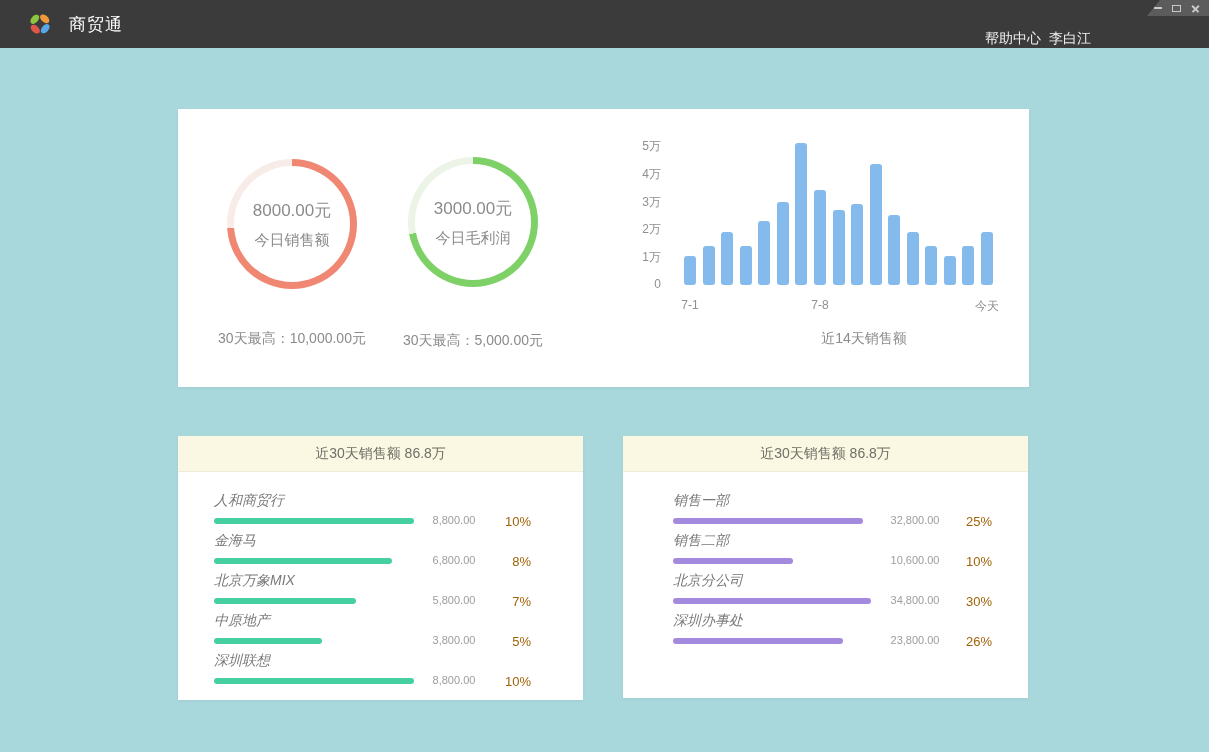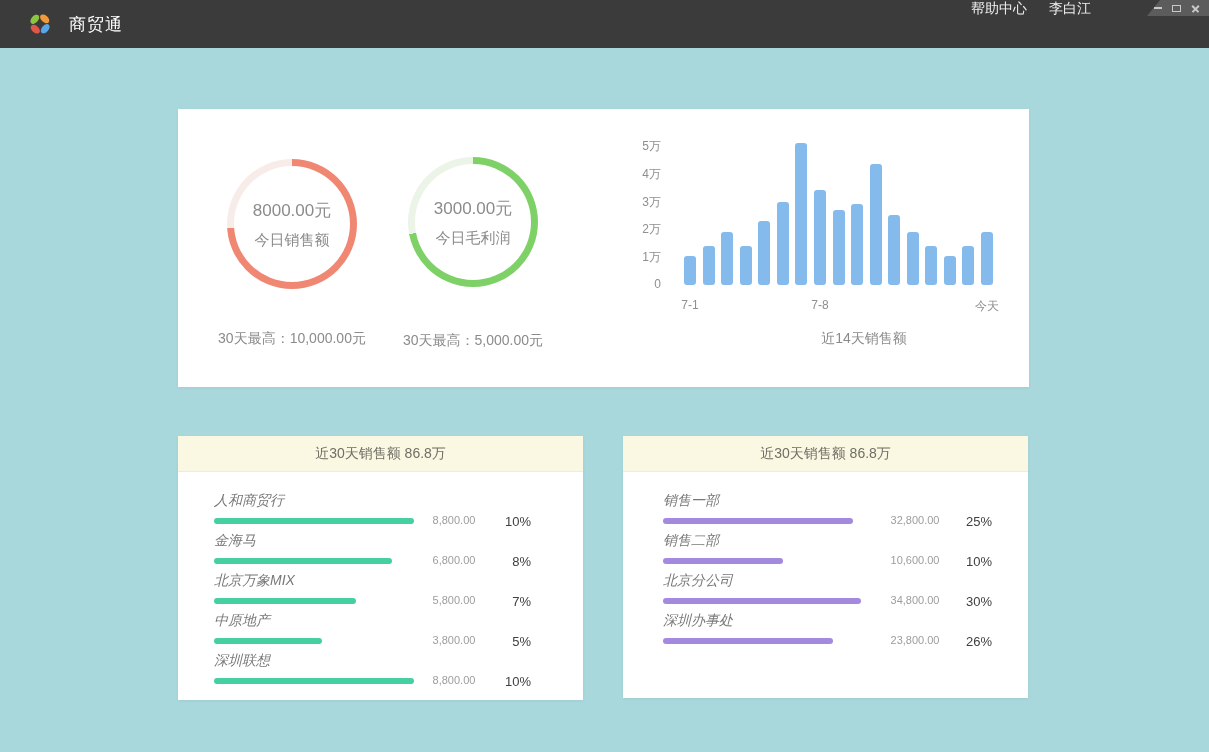--- a/index.html
+++ b/index.html
@@ -6,21 +6,21 @@
   html,body { width:1209px; height:752px; overflow:hidden;
     font-family:"Liberation Sans","DejaVu Sans",sans-serif; }
   body { background:#a9d8dc; position:relative; }
 
   
   .topbar { position:absolute; left:0; top:0; width:1209px; height:48px;
     background:#3b3b3b; display:flex; align-items:center; }
   .logo { width:26px; height:26px; margin-left:27px; display:flex; }
   .app-title { color:#ffffff; font-size:17px; margin-left:16px; letter-spacing:1px; }
   .topbar-right { position:absolute; right:118px; top:0; height:48px;
-    display:flex; align-items:flex-start; gap:22px; }
+    display:flex; align-items:flex-end; gap:8px; }
   .topbar-right span { color:#efefef; font-size:14px; cursor:pointer; }
 
   .win-strip { position:absolute; right:0; top:0; width:62px; height:16px;
     background:#5c5c5c; clip-path:polygon(13px 0,100% 0,100% 100%,0 100%);
     display:flex; align-items:center; justify-content:flex-end;
     gap:10px; padding-right:9px; }
   .wc { position:relative; display:block; cursor:pointer; }
   .wc-min { width:8px; height:2px; background:#c9c9c9; }
   .wc-max { width:9px; height:7px; border:1.5px solid #c9c9c9; }
   .wc-close { width:9px; height:9px; }
@@ -59,30 +59,30 @@
     text-align:center; font-size:14px; color:#8b8b8b; }
 
   
   .rank-card-left  { left:178px; top:436px; width:405px; height:264px; }
   .rank-card-right { left:623px; top:436px; width:405px; height:262px; }
   .rank-header { height:36px; background:#faf8e3; border-bottom:1px solid #efecd9;
     display:flex; align-items:center; justify-content:center;
     font-size:14px; color:#6f6f65; }
   .rows { padding-top:19px; }
   .rank-card-left  .rows { padding-left:36px; padding-right:52px; }
-  .rank-card-right .rows { padding-left:40px; padding-right:36px; }
+  .rank-card-right .rows { padding-left:50px; padding-right:36px; }
   .row { height:33px; margin-bottom:7px; display:flex;
     justify-content:space-between; align-items:flex-end; }
   .row-left { display:flex; flex-direction:column;font-style:italic; }
   .row-name { font-size:14px; color:#787878; margin-bottom:8px; }
   .bar-track { width:200px; height:6px; }
   .bar-fill { height:6px; border-radius:3px; }
   .row-right { display:flex; position:relative; top:5px; }
   .row-value { font-size:11px; color:#9d9d9d; min-width:70px; text-align:center; }
-  .row-pct   { font-size:13px; color:#404040; min-width:42px; text-align:right; }
+  .row-pct   { font-size:13px; color:#a16207; min-width:42px; text-align:right; }
 </style>
 </head>
 <body>
 
 <div class="topbar">
   <span class="logo">
     <svg viewBox="-13 -13 26 26" width="26" height="26">
       <g transform="rotate(-20)">
         <g transform="rotate(0)">
             <ellipse cx="0" cy="-7" rx="5.4" ry="3.4" fill="#8cc63e" transform="rotate(-28)"></ellipse>

